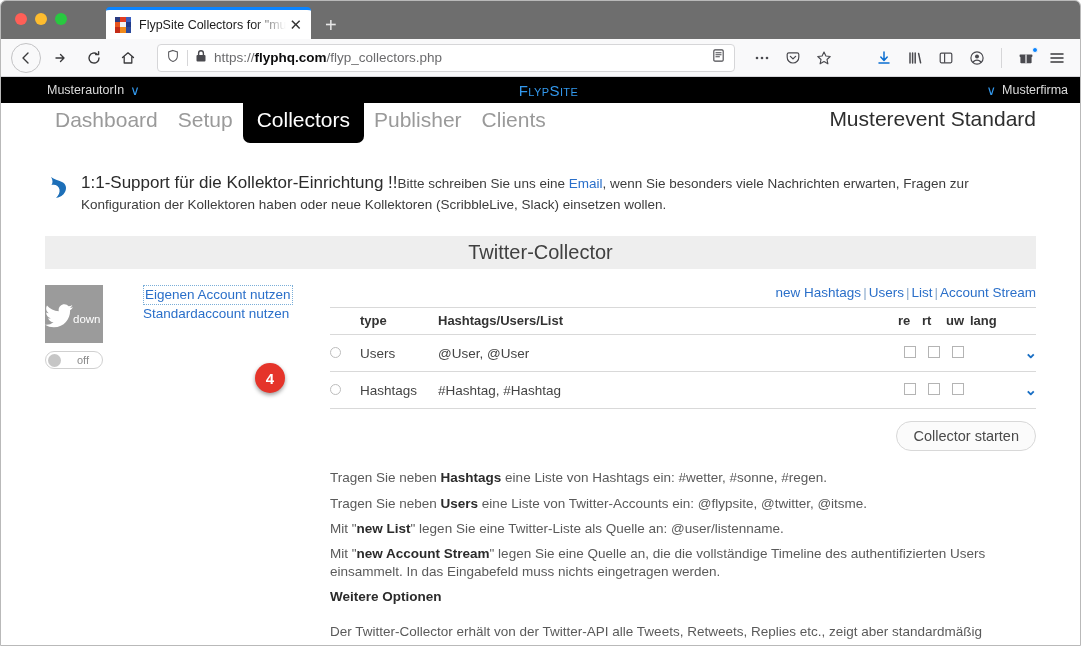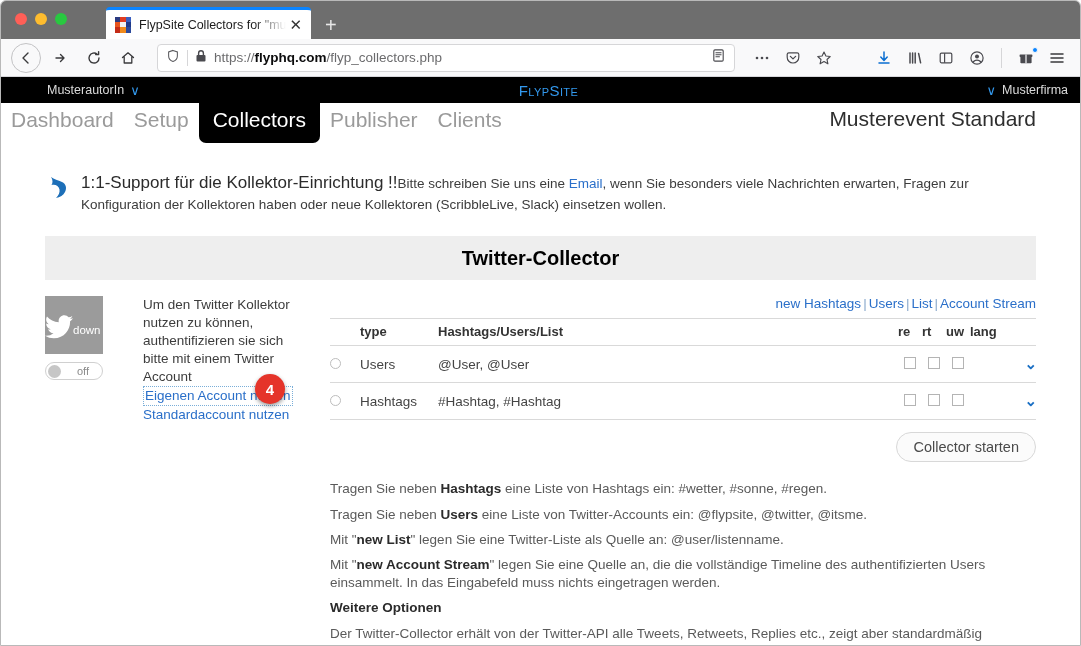--- a/index.html
+++ b/index.html
@@ -152,20 +152,21 @@
     letter-spacing: 0.4px;
     font-weight: 400;
     pointer-events: none;
   }
   .chev-sm { color:#3399ee; font-size: 13px; line-height:1; }
 
   .navrow {
     height: 50px;
     display: flex;
     align-items: flex-start;
+    padding-left: 44px;
     padding-right: 44px;
     position: relative;
   }
   .navitem {
     font-size: 21px;
     color: #9a9a9a;
     padding: 4px 10px 8px 10px;
     line-height: 1.25;
     font-weight: 400;
   }
@@ -189,25 +190,24 @@
     align-items: flex-start;
   }
   .dolphin { flex: 0 0 26px; margin-top: 4px; }
   .support-text { font-size: 13.5px; color: #3c3c3c; line-height: 1.42; }
   .support-text .hl { font-size: 17px; color: #2b2b2b; }
   .support-text a { color:#2a6fc9; text-decoration:none; }
 
   .section-title {
     margin: 22px 44px 0 44px;
     background: #eeeeee;
-    height: 44px;
+    height: 33px;
     display: flex; align-items: center; justify-content: center;
     font-size: 20px;
-    color: #000000;
-    font-weight: bold;
+    color: #404040;
   }
 
   .collector {
     display: flex;
     padding: 16px 44px 0 44px;
     gap: 0;
   }
   .col-left { width: 58px; flex: 0 0 58px; }
   .tw-box {
     width: 58px; height: 58px;
@@ -312,21 +312,21 @@
     background: #fbfbfb;
     border-radius: 16px;
     padding: 6px 16px;
     font-size: 14.5px;
     color: #4a4a4a;
   }
 
   .helptext { padding: 18px 0 0 0; }
   .helptext p { margin: 0 0 7px 0; font-size: 13.5px; color:#5a5a5a; line-height:1.35; }
   .helptext b { color:#2b2b2b; }
-  .helptext .opt-h { color:#2b2b2b; font-weight:700; margin-bottom: 7px; }
+  .helptext .opt-h { color:#2b2b2b; font-weight:700; margin-bottom: 16px; }
 </style>
 </head>
 <body>
 
 <div class="browser">
 
   <div class="tabstrip">
     <div class="traffic">
       <span class="dot red"></span>
       <span class="dot yellow"></span>
@@ -502,21 +502,20 @@
           </span>
           <span class="lbl">down</span>
         </div>
         <div class="toggle">
           <span class="knob"></span>
           <span class="t-lbl">off</span>
         </div>
       </div>
 
       <div class="col-mid">
-        <p>Um den Twitter Kollektor nutzen zu können, authentifizieren sie sich bitte mit einem Twitter Account</p>
         <div class="links">
           <a href="#" class="focused">Eigenen Account nutzen</a>
           <a href="#">Standardaccount nutzen</a>
         </div>
         <div class="badge">4</div>
       </div>
 
       <div class="col-right">
         <div class="newlinks">
           <a href="#"><span>new</span> <span>Hashtags</span></a><span class="pipe">|</span><a href="#">Users</a><span class="pipe">|</span><a href="#">List</a><span class="pipe">|</span><a href="#">Account Stream</a>

